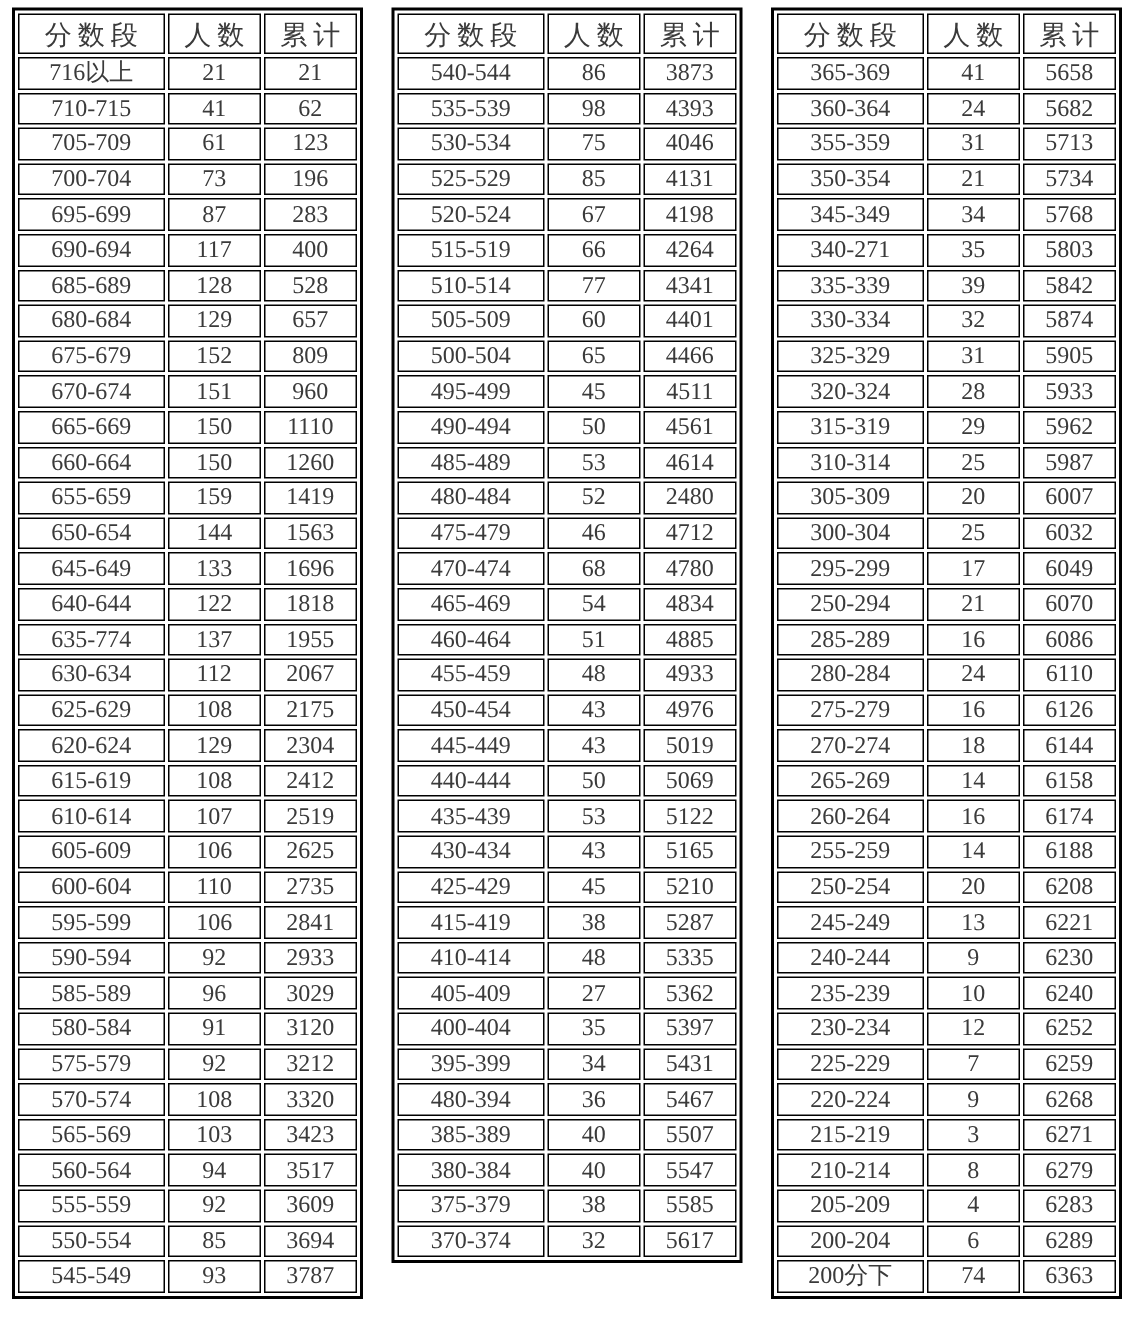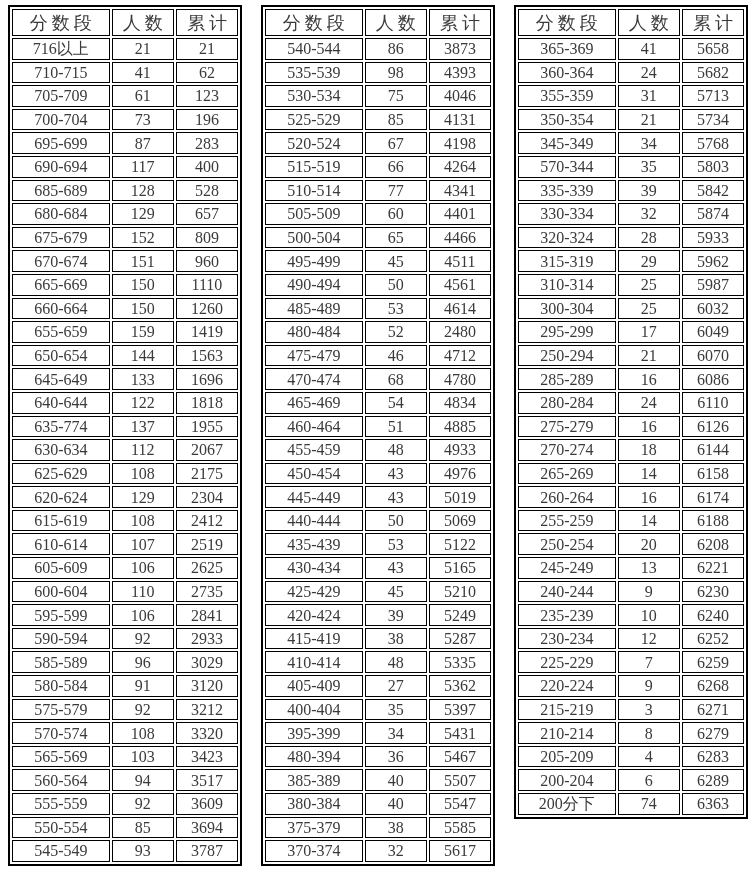--- a/index.html
+++ b/index.html
@@ -377,25 +377,20 @@
           <td>430-434</td>
           <td>43</td>
           <td>5165</td>
         </tr>
         <tr>
           <td>425-429</td>
           <td>45</td>
           <td>5210</td>
         </tr>
         <tr>
-          <td>420-424</td>
-          <td>39</td>
-          <td>5249</td>
-        </tr>
-        <tr>
           <td>415-419</td>
           <td>38</td>
           <td>5287</td>
         </tr>
         <tr>
           <td>410-414</td>
           <td>48</td>
           <td>5335</td>
         </tr>
         <tr>
@@ -472,48 +467,58 @@
           <td>350-354</td>
           <td>21</td>
           <td>5734</td>
         </tr>
         <tr>
           <td>345-349</td>
           <td>34</td>
           <td>5768</td>
         </tr>
         <tr>
-          <td>570-344</td>
+          <td>340-271</td>
           <td>35</td>
           <td>5803</td>
         </tr>
         <tr>
           <td>335-339</td>
           <td>39</td>
           <td>5842</td>
         </tr>
         <tr>
           <td>330-334</td>
           <td>32</td>
           <td>5874</td>
         </tr>
         <tr>
+          <td>325-329</td>
+          <td>31</td>
+          <td>5905</td>
+        </tr>
+        <tr>
           <td>320-324</td>
           <td>28</td>
           <td>5933</td>
         </tr>
         <tr>
           <td>315-319</td>
           <td>29</td>
           <td>5962</td>
         </tr>
         <tr>
           <td>310-314</td>
           <td>25</td>
           <td>5987</td>
+        </tr>
+        <tr>
+          <td>305-309</td>
+          <td>20</td>
+          <td>6007</td>
         </tr>
         <tr>
           <td>300-304</td>
           <td>25</td>
           <td>6032</td>
         </tr>
         <tr>
           <td>295-299</td>
           <td>17</td>
           <td>6049</td>

